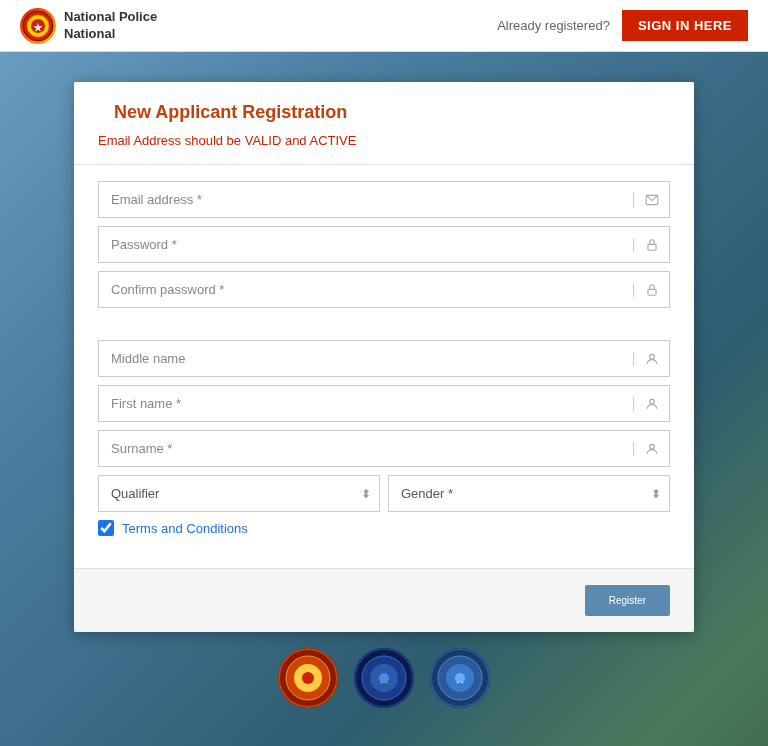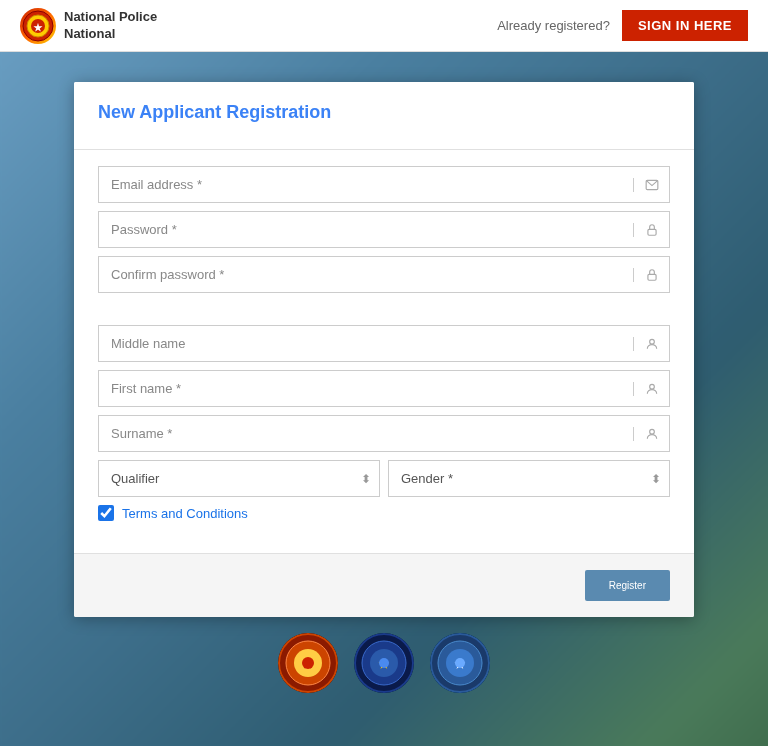--- a/index.html
+++ b/index.html
@@ -104,22 +104,23 @@
 
     .form-header {
       background: #fff;
       padding: 20px 24px 16px;
       border-bottom: 1px solid #e0e0e0;
     }
 
     .form-title {
       font-size: 18px;
       font-weight: bold;
-      color: #3b82f6;
+      color: #c2410c;
       margin-bottom: 10px;
+      margin-left: 16px;
     }
 
     .required-note {
       font-size: 13px;
       color: #1a73e8;
       margin-bottom: 4px;
     }
 
     .email-note {
       font-size: 13px;
@@ -349,20 +350,21 @@
     <span class="already-registered">Already registered?</span>
     <button class="sign-in-btn">SIGN IN HERE</button>
   </div>
 </div>
 
 <div class="content">
   <div class="form-card">
 
     <div class="form-header">
       <div class="form-title">New Applicant Registration</div>
+      <div class="email-note">Email Address should be VALID and ACTIVE</div>
     </div>
 
     <div class="form-body">
 
       <div class="field-group">
         <div class="input-wrapper">
           <input type="email" placeholder="Email address *" style="">
           <span class="input-icon">
             <svg width="14" height="14" viewBox="0 0 24 24" fill="none" stroke="#aaa" stroke-width="2">
               <rect x="2" y="4" width="20" height="16" rx="2"></rect>

